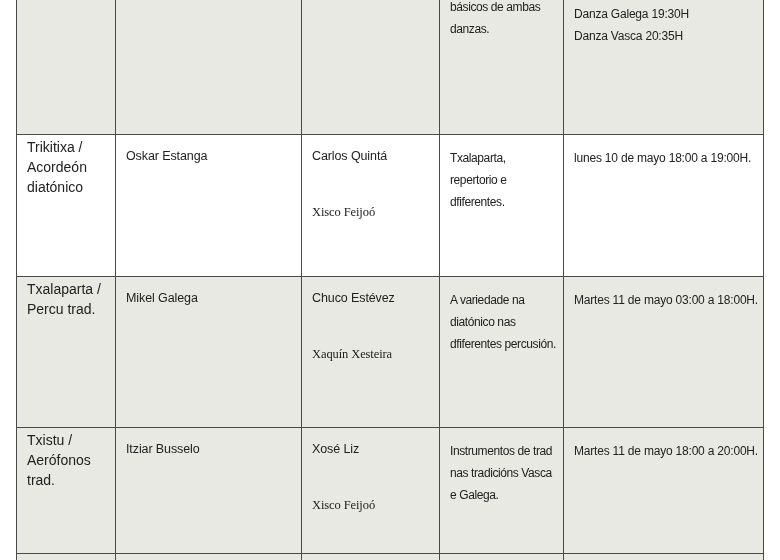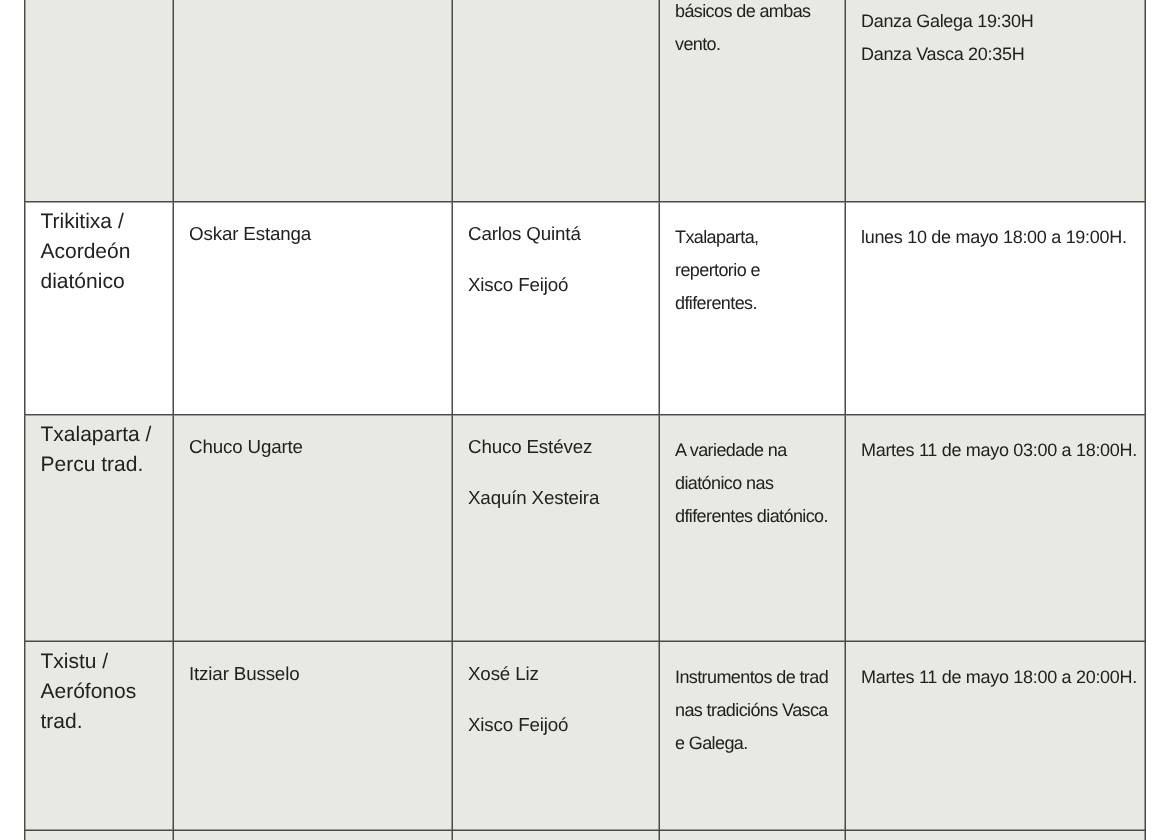--- a/index.html
+++ b/index.html
@@ -45,21 +45,21 @@
     font-size: 12px; line-height: 22px; letter-spacing: -0.4px;
     padding-top: 12px; padding-right: 4px;
   }
   td.cell-sched {
     font-size: 12px; line-height: 22px; letter-spacing: -0.2px; padding-top: 12px;
   }
   tr.row-dantza td.cell-desc { padding-top: 5px; }
 
   .line { display: block; white-space: nowrap; }
   .teacher-line { display: block; }
-  .teacher-second { margin-top: 13px; }
+  .teacher-second { margin-top: 35px; font-family: Liberation Serif, serif; }
 </style>
 </head>
 <body>
 
 <div class="page" style="background: rgb(255, 255, 255);">
   <table class="doc-table" style="--border: #4a4a4a; --cellbg: #e9e9e3; --hibg: #ffffff; --ink: #212121;">
     <colgroup>
       <col style="width:99px">
         <col style="width:186px">
         <col style="width:138px">
@@ -70,21 +70,21 @@
 
       <tr class="rh1 row-dantza">
         <td class="cell-instrument"><span></span></td>
         <td class="cell-teacher-eu"><span></span></td>
         <td class="cell-teacher-gl">
           <span class="teacher-line"></span>
           <span class="teacher-line teacher-second"></span>
         </td>
         <td class="cell-desc">
           <span class="line">básicos de ambas</span>
-          <span class="line">vento.</span>
+          <span class="line">danzas.</span>
         </td>
         <td class="cell-sched">
           <span class="line">Danza Galega 19:30H</span>
           <span class="line">Danza Vasca 20:35H</span>
         </td>
       </tr>
 
       <tr class="rh2 row-highlight">
         <td class="cell-instrument"><span>Trikitixa / Acordeón diatónico</span></td>
         <td class="cell-teacher-eu"><span>Oskar Estanga</span></td>
@@ -97,29 +97,29 @@
           <span class="line">repertorio e</span>
           <span class="line">dfiferentes.</span>
         </td>
         <td class="cell-sched">
           <span class="line">lunes 10 de mayo 18:00 a 19:00H.</span>
         </td>
       </tr>
 
       <tr class="rh3">
         <td class="cell-instrument"><span>Txalaparta / Percu trad.</span></td>
-        <td class="cell-teacher-eu"><span>Chuco Ugarte</span></td>
+        <td class="cell-teacher-eu"><span>Mikel Galega</span></td>
         <td class="cell-teacher-gl">
           <span class="teacher-line">Chuco Estévez</span>
           <span class="teacher-line teacher-second">Xaquín Xesteira</span>
         </td>
         <td class="cell-desc">
           <span class="line">A variedade na</span>
           <span class="line">diatónico nas</span>
-          <span class="line">dfiferentes diatónico.</span>
+          <span class="line">dfiferentes percusión.</span>
         </td>
         <td class="cell-sched">
           <span class="line">Martes 11 de mayo 03:00 a 18:00H.</span>
         </td>
       </tr>
 
       <tr class="rh4">
         <td class="cell-instrument"><span>Txistu / Aerófonos trad.</span></td>
         <td class="cell-teacher-eu"><span>Itziar Busselo</span></td>
         <td class="cell-teacher-gl">

